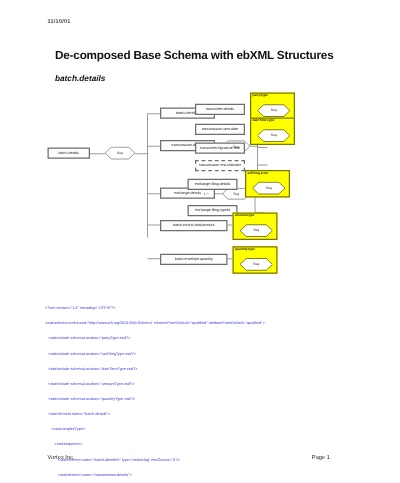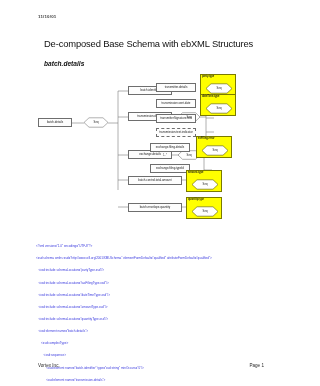--- a/index.html
+++ b/index.html
@@ -14,21 +14,21 @@
   .page{position:absolute;inset:0;}
 
   
   .hdr-date{
     position:absolute;left:38px;top:14px;
     font-size:4.4px;letter-spacing:.2px;
     color:#3b3b3b;font-weight:bold;
   }
   .doc-title{
     position:absolute;left:44px;top:38px;
-    font-size:9.4px;font-weight:normal;
+    font-size:9.4px;font-weight:bold;
     letter-spacing:-.15px;color:#111;
   }
   .sub-title{
     position:absolute;left:44px;top:60px;
     font-size:6.6px;font-weight:bold;font-style:italic;
     color:#111;
   }
 
   
   .diagram{position:absolute;left:0;top:70px;width:298px;height:160px;}

